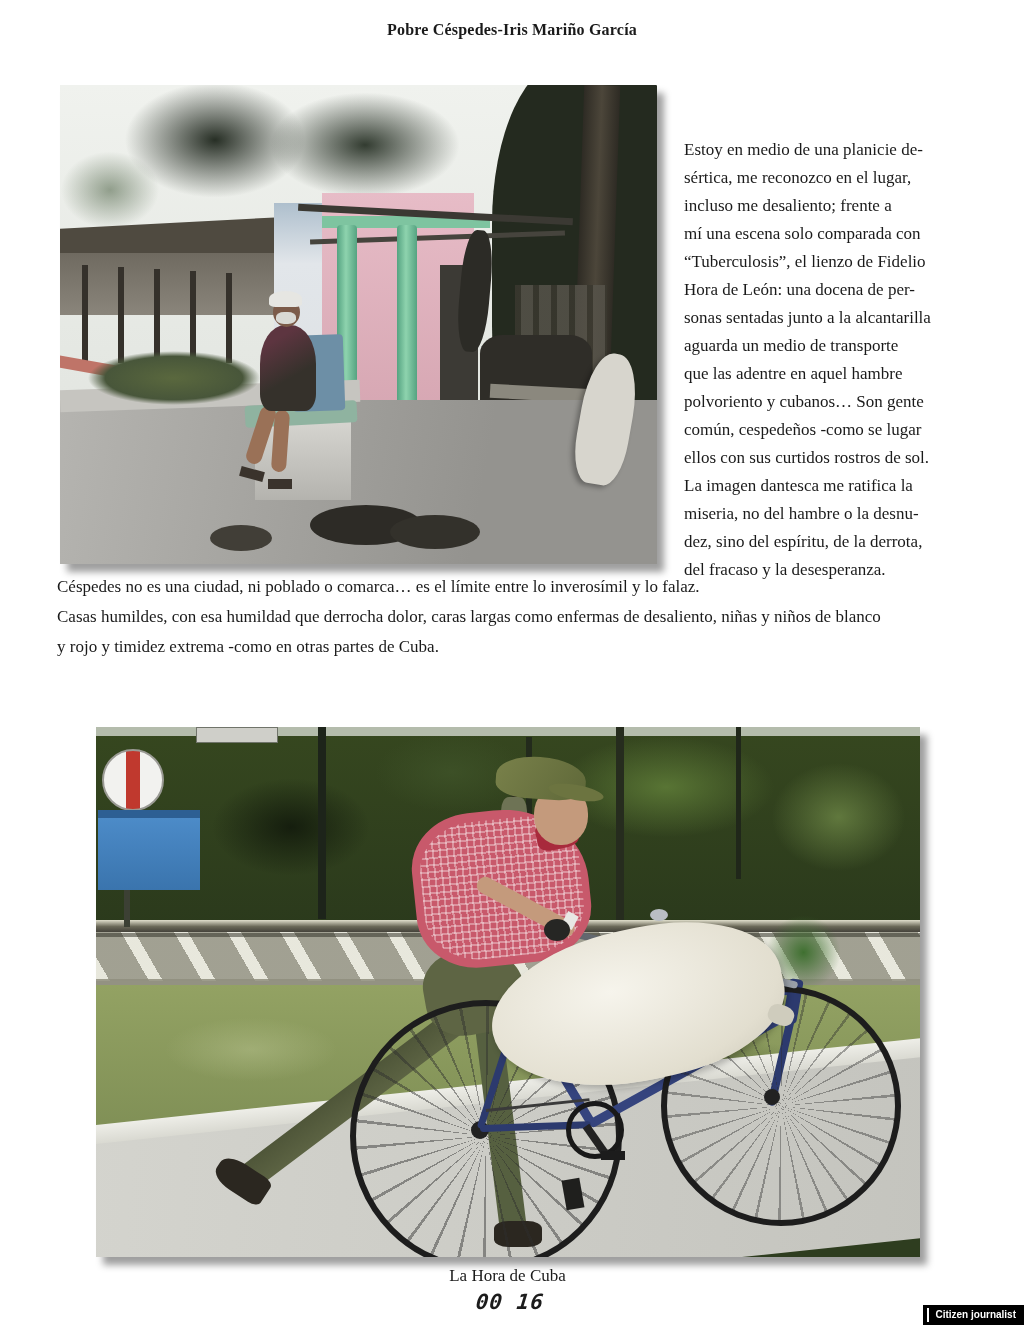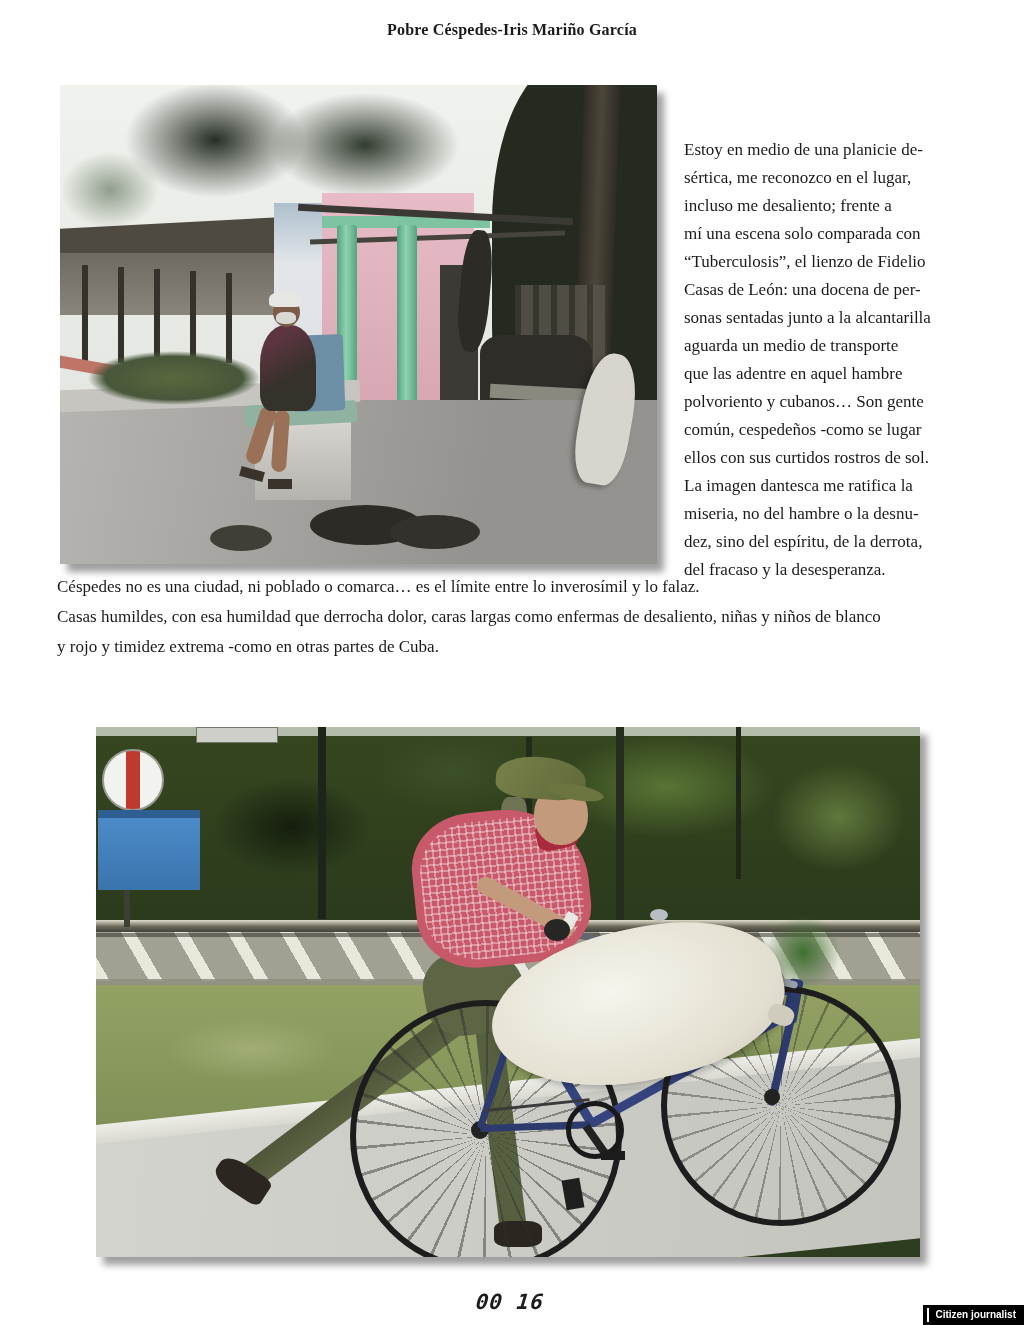--- a/index.html
+++ b/index.html
@@ -79,21 +79,21 @@
     <div class="abs" style="left:216px;top:227px;width:20px;height:12px;background:#d9d9d4;border-radius:40%;"></div>
     <div class="abs" style="left:520px;top:268px;width:52px;height:132px;background:#d7d5cd;border-radius:45% 45% 35% 35%;transform:rotate(10deg);box-shadow:-3px 3px 5px rgba(0,0,0,.3);"></div>
   </div>
 
   <div class="col-text">
       <div class="col-line">Estoy en medio de una planicie de-</div>
       <div class="col-line">sértica, me reconozco en el lugar,</div>
       <div class="col-line">incluso me desaliento; frente a</div>
       <div class="col-line">mí una escena solo comparada con</div>
       <div class="col-line">“Tuberculosis”, el lienzo de Fidelio</div>
-      <div class="col-line">Casas de León: una docena de per-</div>
+      <div class="col-line">Hora de León: una docena de per-</div>
       <div class="col-line">sonas sentadas junto a la alcantarilla</div>
       <div class="col-line">aguarda un medio de transporte</div>
       <div class="col-line">que las adentre en aquel hambre</div>
       <div class="col-line">polvoriento y cubanos… Son gente</div>
       <div class="col-line">común, cespedeños -como se lugar</div>
       <div class="col-line">ellos con sus curtidos rostros de sol.</div>
       <div class="col-line">La imagen dantesca me ratifica la</div>
       <div class="col-line">miseria, no del hambre o la desnu-</div>
       <div class="col-line">dez, sino del espíritu, de la derrota,</div>
       <div class="col-line">del fracaso y la desesperanza.</div>
@@ -165,20 +165,21 @@
     <div class="abs" style="left:400px;top:30px;width:90px;height:42px;background:linear-gradient(120deg,#79814a,#5f6839);border-radius:50% 55% 35% 35%;transform:rotate(4deg);"></div>
     <div class="abs" style="left:452px;top:58px;width:56px;height:15px;background:#6c7440;border-radius:50%;transform:rotate(10deg);"></div>
     <div class="abs" style="left:382px;top:146px;width:108px;height:17px;background:#c49a7c;border-radius:8px;transform:rotate(28deg);transform-origin:left center;"></div>
     <div class="abs" style="left:468px;top:186px;width:12px;height:15px;background:#e8e8e4;transform:rotate(28deg);"></div>
     <div class="abs" style="left:448px;top:192px;width:26px;height:22px;background:#262624;border-radius:50%;"></div>
     <div class="abs" style="left:600px;top:208px;width:72px;height:58px;background:#9c9c90;border-radius:50%;transform:rotate(-10deg);"></div>
     <div class="abs" style="left:394px;top:202px;width:295px;height:152px;background:radial-gradient(ellipse at 42% 38%,#f6f4ec,#e2decf 70%,#cbc7b8);border-radius:52% 48% 46% 54%;transform:rotate(-12deg);box-shadow:2px 4px 6px rgba(0,0,0,.25);"></div>
     <div class="abs" style="left:672px;top:278px;width:26px;height:20px;background:#cfccbd;border-radius:40%;transform:rotate(20deg);"></div>
   </div>
 
+  <div class="caption">La Hora de Cuba</div>
   <div class="clock">00 16</div>
 
   <div class="credit">
     <span class="credit-sep"></span>
     <span>Citizen journalist</span>
   </div>
 
 </div>
 
 </body></html>

